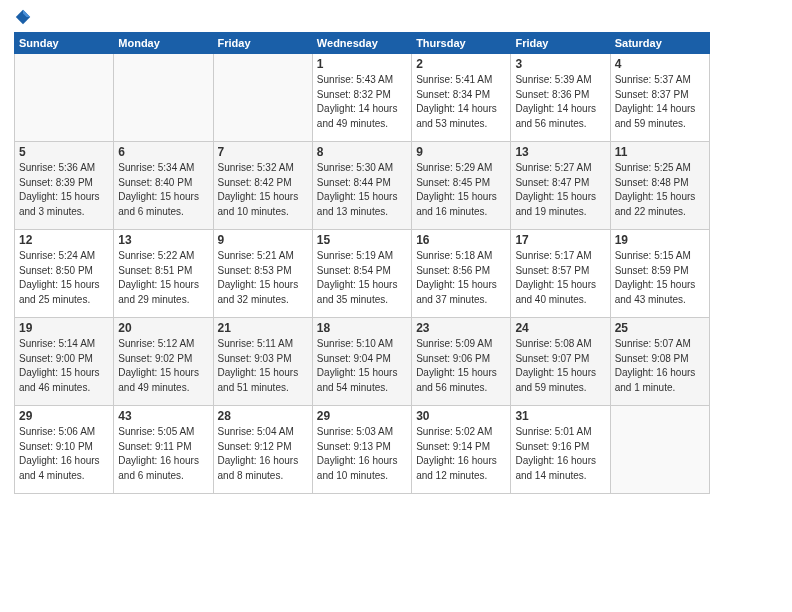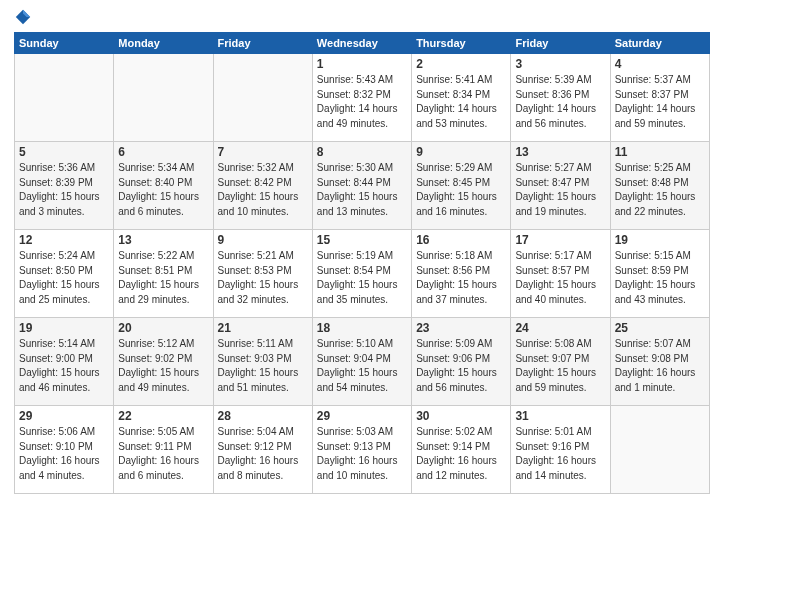--- a/index.html
+++ b/index.html
@@ -241,21 +241,21 @@
             <div class="day-num">25</div>
             <div class="day-info">Sunrise: 5:07 AM<br>Sunset: 9:08 PM<br>Daylight: 16 hours<br>and 1 minute.</div>
           </td>
         </tr>
         <tr>
           <td>
             <div class="day-num">29</div>
             <div class="day-info">Sunrise: 5:06 AM<br>Sunset: 9:10 PM<br>Daylight: 16 hours<br>and 4 minutes.</div>
           </td>
           <td>
-            <div class="day-num">22</div>
+            <div class="day-num">43</div>
             <div class="day-info">Sunrise: 5:05 AM<br>Sunset: 9:11 PM<br>Daylight: 16 hours<br>and 6 minutes.</div>
           </td>
           <td>
             <div class="day-num">28</div>
             <div class="day-info">Sunrise: 5:04 AM<br>Sunset: 9:12 PM<br>Daylight: 16 hours<br>and 8 minutes.</div>
           </td>
           <td>
             <div class="day-num">29</div>
             <div class="day-info">Sunrise: 5:03 AM<br>Sunset: 9:13 PM<br>Daylight: 16 hours<br>and 10 minutes.</div>
           </td>

